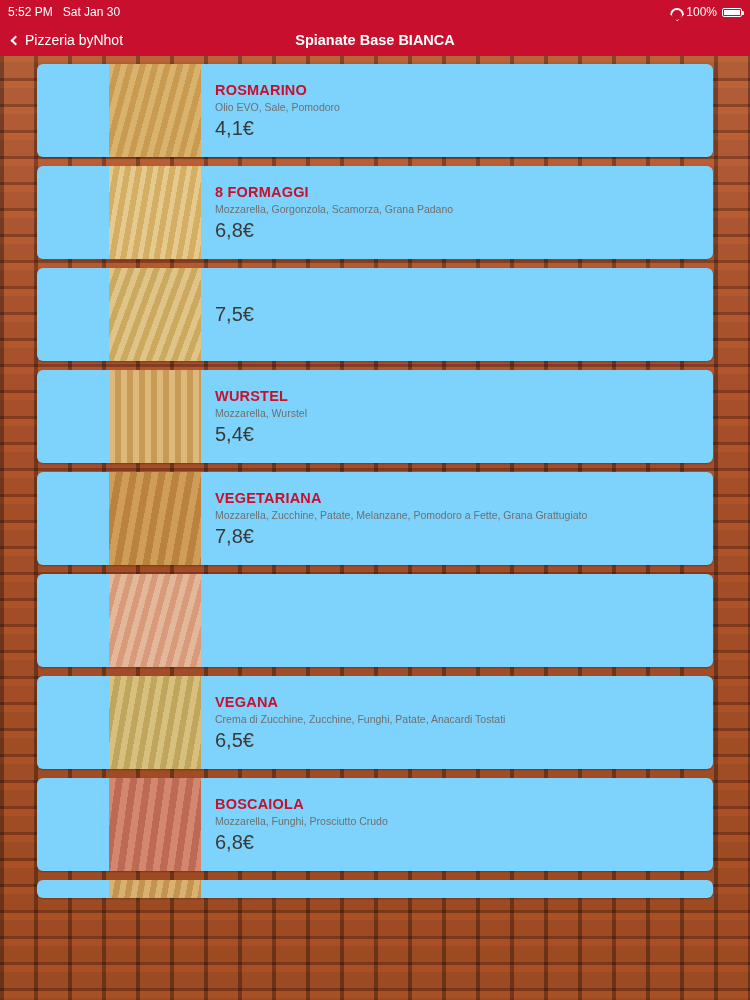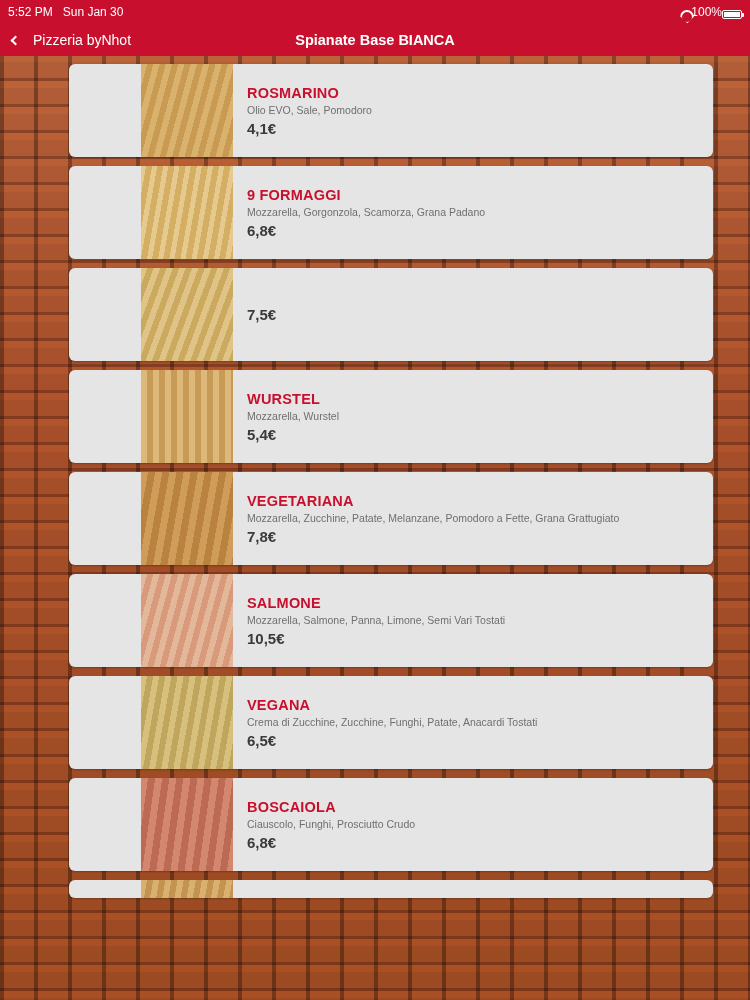--- a/index.html
+++ b/index.html
@@ -42,21 +42,21 @@
     color: #ffffff;
     font-size: 12px;
     display: flex;
     align-items: center;
     padding: 12px 8px;
     z-index: 5;
   }
   .statusbar .left { display: flex; gap: 10px; align-items: center; }
   .statusbar .right {
     margin-left: auto;
-    display: flex; align-items: flex-end;
+    display: flex; gap: 5px; align-items: center;
   }
   .wifi-icon { display: inline-block; width: 12px; height: 10px; position: relative; }
   .wifi-icon::before {
     content: "";
     position: absolute; left: 1px; top: 1px;
     width: 10px; height: 10px;
     border: 2px solid #fff;
     border-radius: 50%;
     clip-path: polygon(0 0, 100% 0, 100% 45%, 50% 95%, 0 45%);
   }
@@ -82,21 +82,21 @@
     position: relative;
     height: 32px;
     background: #c8102e;
     color: #fff;
     display: flex;
     align-items: center;
     padding: 0 12px;
     z-index: 5;
   }
   .back-btn {
-    display: flex; align-items: center; gap: 12px;
+    display: flex; align-items: center; gap: 4px;
     font-size: 14px; color: #fff; cursor: pointer;
   }
   .chev {
     display: inline-block;
     width: 7px; height: 7px;
     border-left: 2px solid #fff;
     border-bottom: 2px solid #fff;
     transform: rotate(45deg);
     margin-right: 2px;
   }
@@ -111,30 +111,29 @@
 
   
   .list {
     position: relative;
     z-index: 3;
     height: 950px;
     overflow: hidden;
     padding: 8px 37px 0 37px;
   }
   .card {
-    background: #e5e5e5;
+    background: #7dd3fc;
     border-radius: 6px;
     height: 93px;
     margin-bottom: 9px;
     display: flex;
     align-items: center;
     overflow: hidden;
     box-shadow: 0 1px 2px rgba(0,0,0,0.25);
     position: relative;
-    margin-left: 32px;
   }
   .thumb {
     width: 92px;
     height: 93px;
     margin-left: 72px;
     flex: none;
     background: #c9a06a;
     position: relative;
     overflow: hidden;
   }
@@ -158,22 +157,21 @@
   .ingredients {
     color: #6f6f6f;
     font-size: 10.5px;
     margin-bottom: 4px;
     white-space: nowrap;
     overflow: hidden;
     text-overflow: ellipsis;
   }
   .price {
     color: #3a3a3a;
-    font-size: 15px;
-    font-weight: bold;
+    font-size: 20px;
   }
 
   
   .t-rosmarino  { background:
       repeating-linear-gradient(105deg, #d9b26e 0 6px, #c89a52 6px 12px),
       radial-gradient(circle at 40% 45%, #8d9c4a 0 3px, transparent 4px),
       #caa159; }
   .t-formaggi   { background:
       repeating-linear-gradient(100deg, #e6c98f 0 5px, #d4ae63 5px 11px),
       radial-gradient(circle at 60% 35%, #f0dcae 0 5px, transparent 6px),
@@ -215,21 +213,21 @@
   .card.partial .thumb { height: 18px; }
 </style>
 </head>
 <body>
 
 <div class="wall"></div>
 
 <div class="statusbar">
   <div class="left">
     <span>5:52 PM</span>
-    <span>Sun Jan 30</span>
+    <span>Sat Jan 30</span>
   </div>
   <div class="right">
     <span class="wifi-icon"></span>
     <span>100%</span>
     <span class="battery-icon">
         <i></i>
       </span>
   </div>
 </div>
 
@@ -251,21 +249,21 @@
         <div class="name">ROSMARINO</div>
         <div class="ingredients">Olio EVO, Sale, Pomodoro</div>
         <div class="price">4,1€</div>
       </div>
     </div>
     <div class="card">
       <div class="thumb t-formaggi">
         <div class="inner"></div>
       </div>
       <div class="info">
-        <div class="name">9 FORMAGGI</div>
+        <div class="name">8 FORMAGGI</div>
         <div class="ingredients">Mozzarella, Gorgonzola, Scamorza, Grana Padano</div>
         <div class="price">6,8€</div>
       </div>
     </div>
     <div class="card">
       <div class="thumb t-ciauscolo">
         <div class="inner"></div>
       </div>
       <div class="info">
         <div class="price">7,5€</div>
@@ -288,42 +286,37 @@
       <div class="info">
         <div class="name">VEGETARIANA</div>
         <div class="ingredients">Mozzarella, Zucchine, Patate, Melanzane, Pomodoro a Fette, Grana Grattugiato</div>
         <div class="price">7,8€</div>
       </div>
     </div>
     <div class="card">
       <div class="thumb t-salmone">
         <div class="inner"></div>
       </div>
-      <div class="info">
-        <div class="name">SALMONE</div>
-        <div class="ingredients">Mozzarella, Salmone, Panna, Limone, Semi Vari Tostati</div>
-        <div class="price">10,5€</div>
-      </div>
     </div>
     <div class="card">
       <div class="thumb t-vegana">
         <div class="inner"></div>
       </div>
       <div class="info">
         <div class="name">VEGANA</div>
         <div class="ingredients">Crema di Zucchine, Zucchine, Funghi, Patate, Anacardi Tostati</div>
         <div class="price">6,5€</div>
       </div>
     </div>
     <div class="card">
       <div class="thumb t-boscaiola">
         <div class="inner"></div>
       </div>
       <div class="info">
         <div class="name">BOSCAIOLA</div>
-        <div class="ingredients">Ciauscolo, Funghi, Prosciutto Crudo</div>
+        <div class="ingredients">Mozzarella, Funghi, Prosciutto Crudo</div>
         <div class="price">6,8€</div>
       </div>
     </div>
     <div class="card partial">
       <div class="thumb t-extra"></div>
     </div>
   </div>
 
 </body></html>

